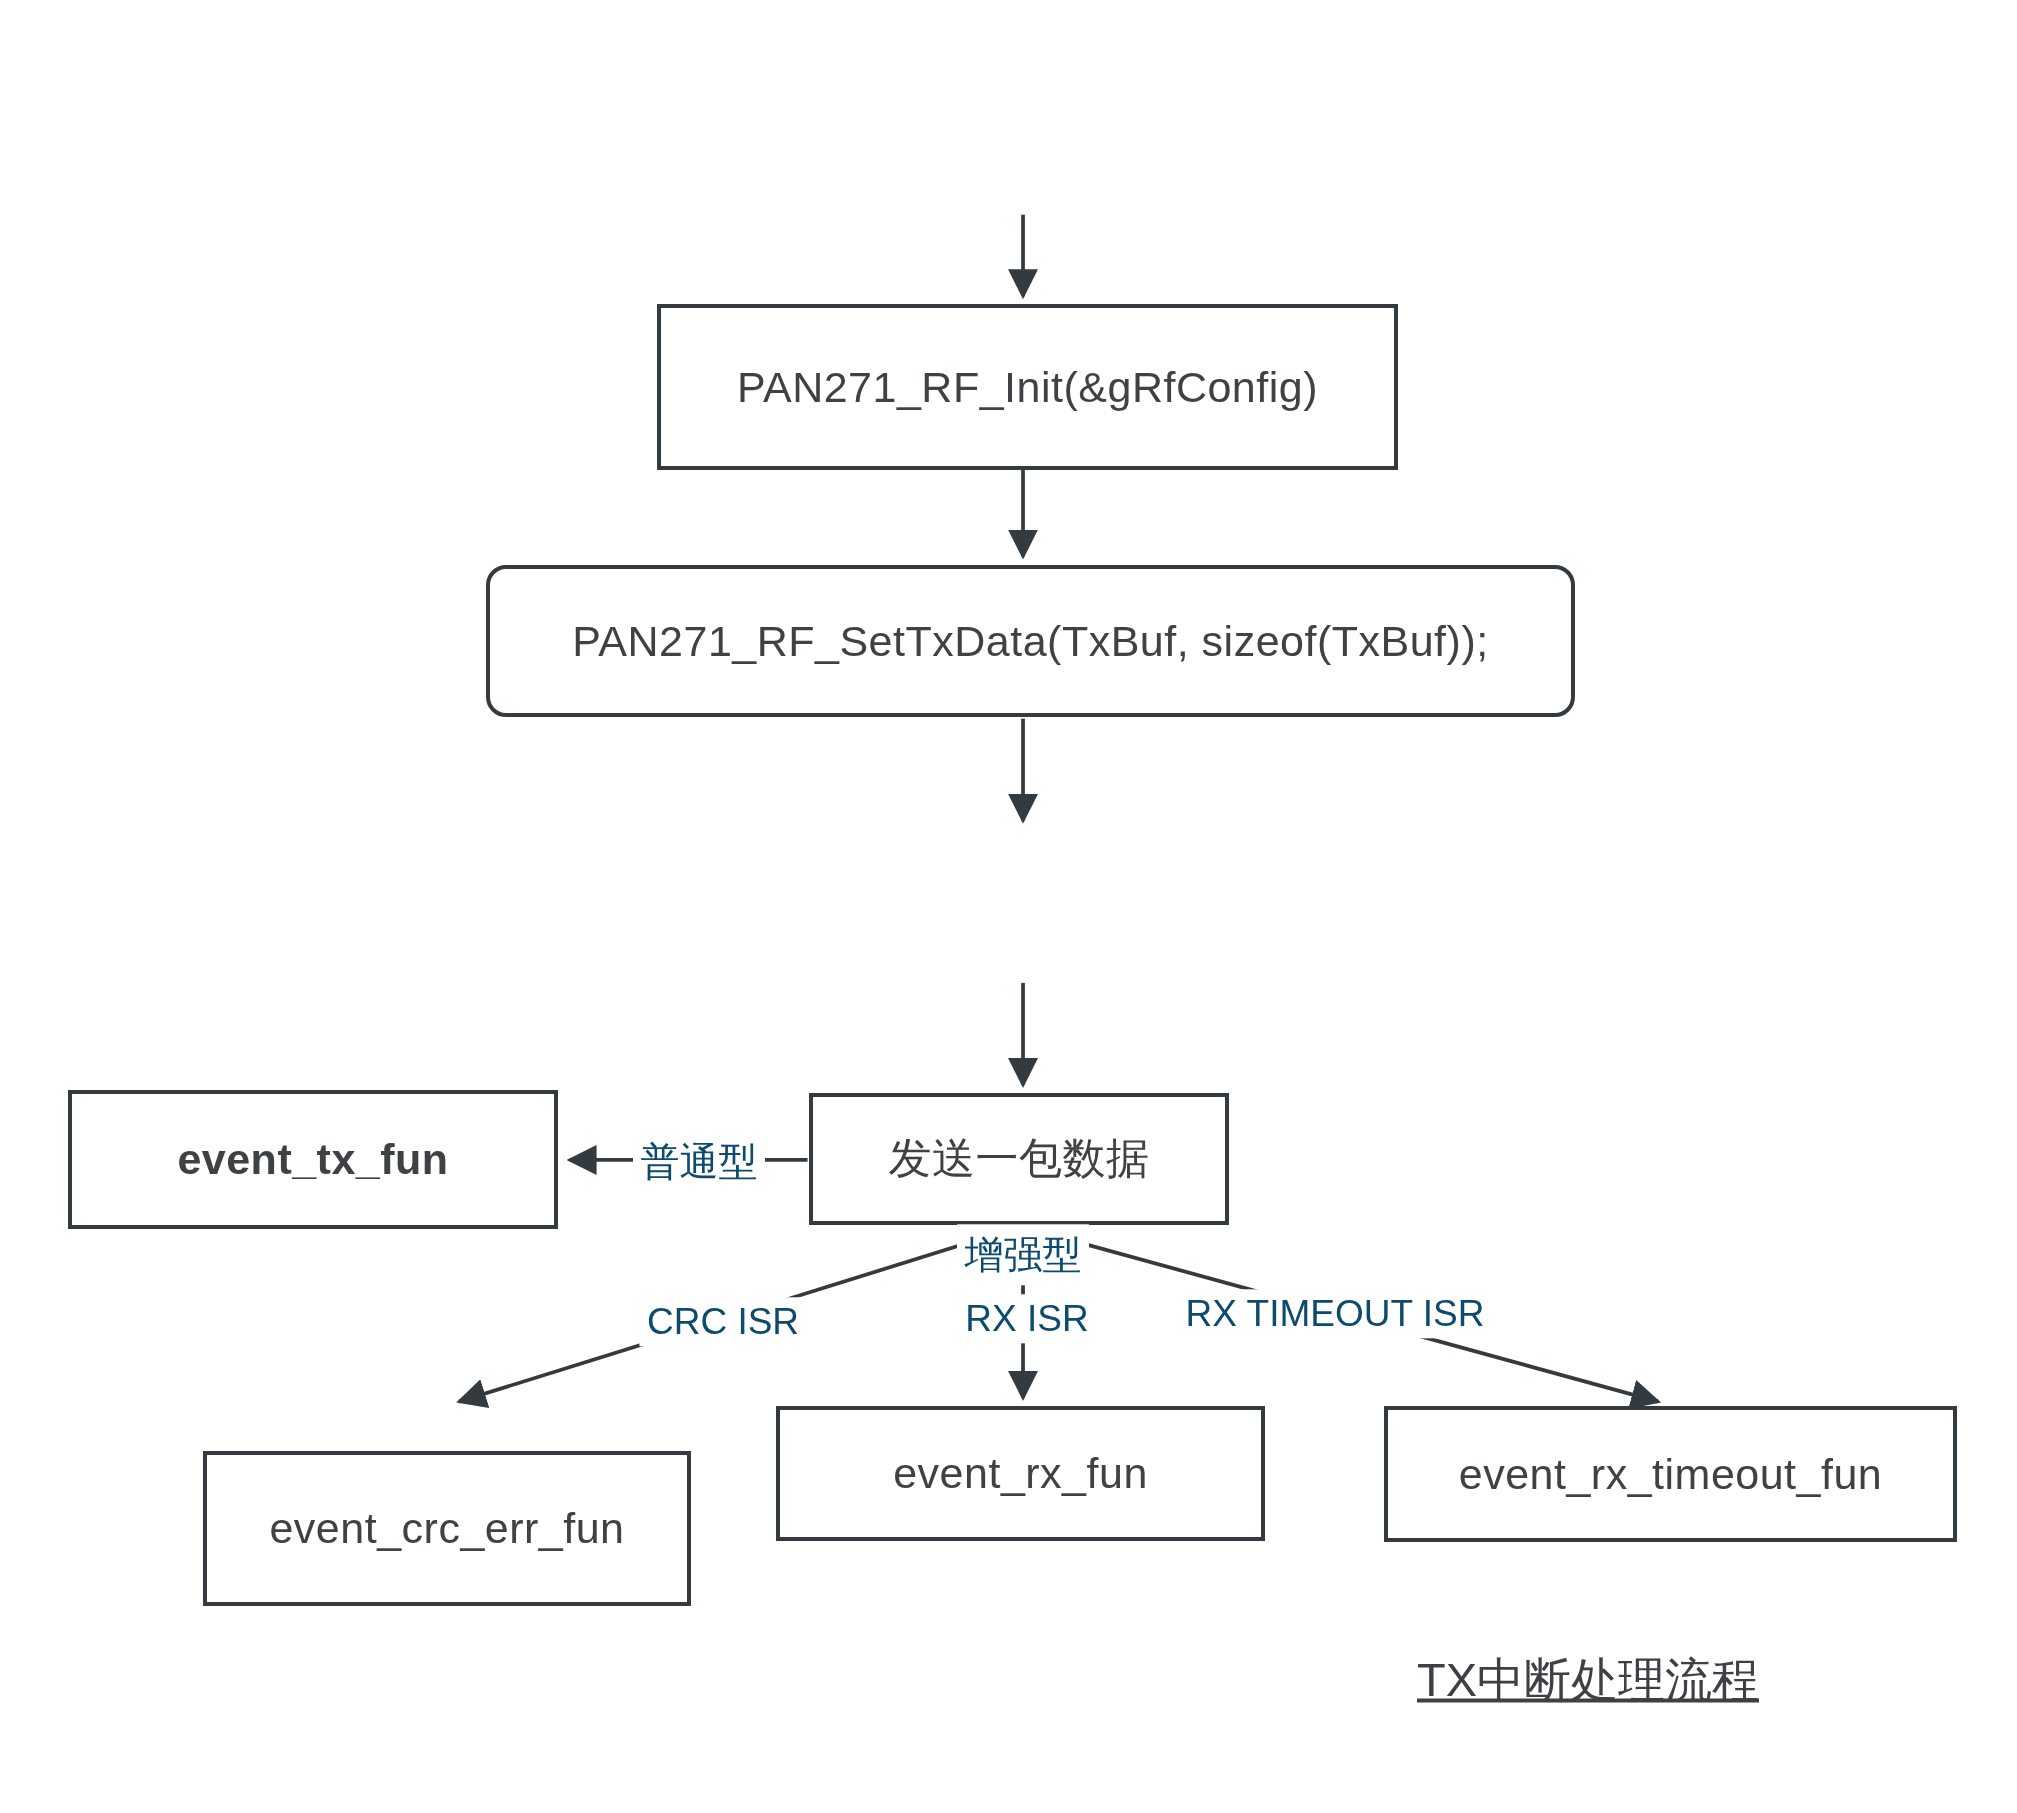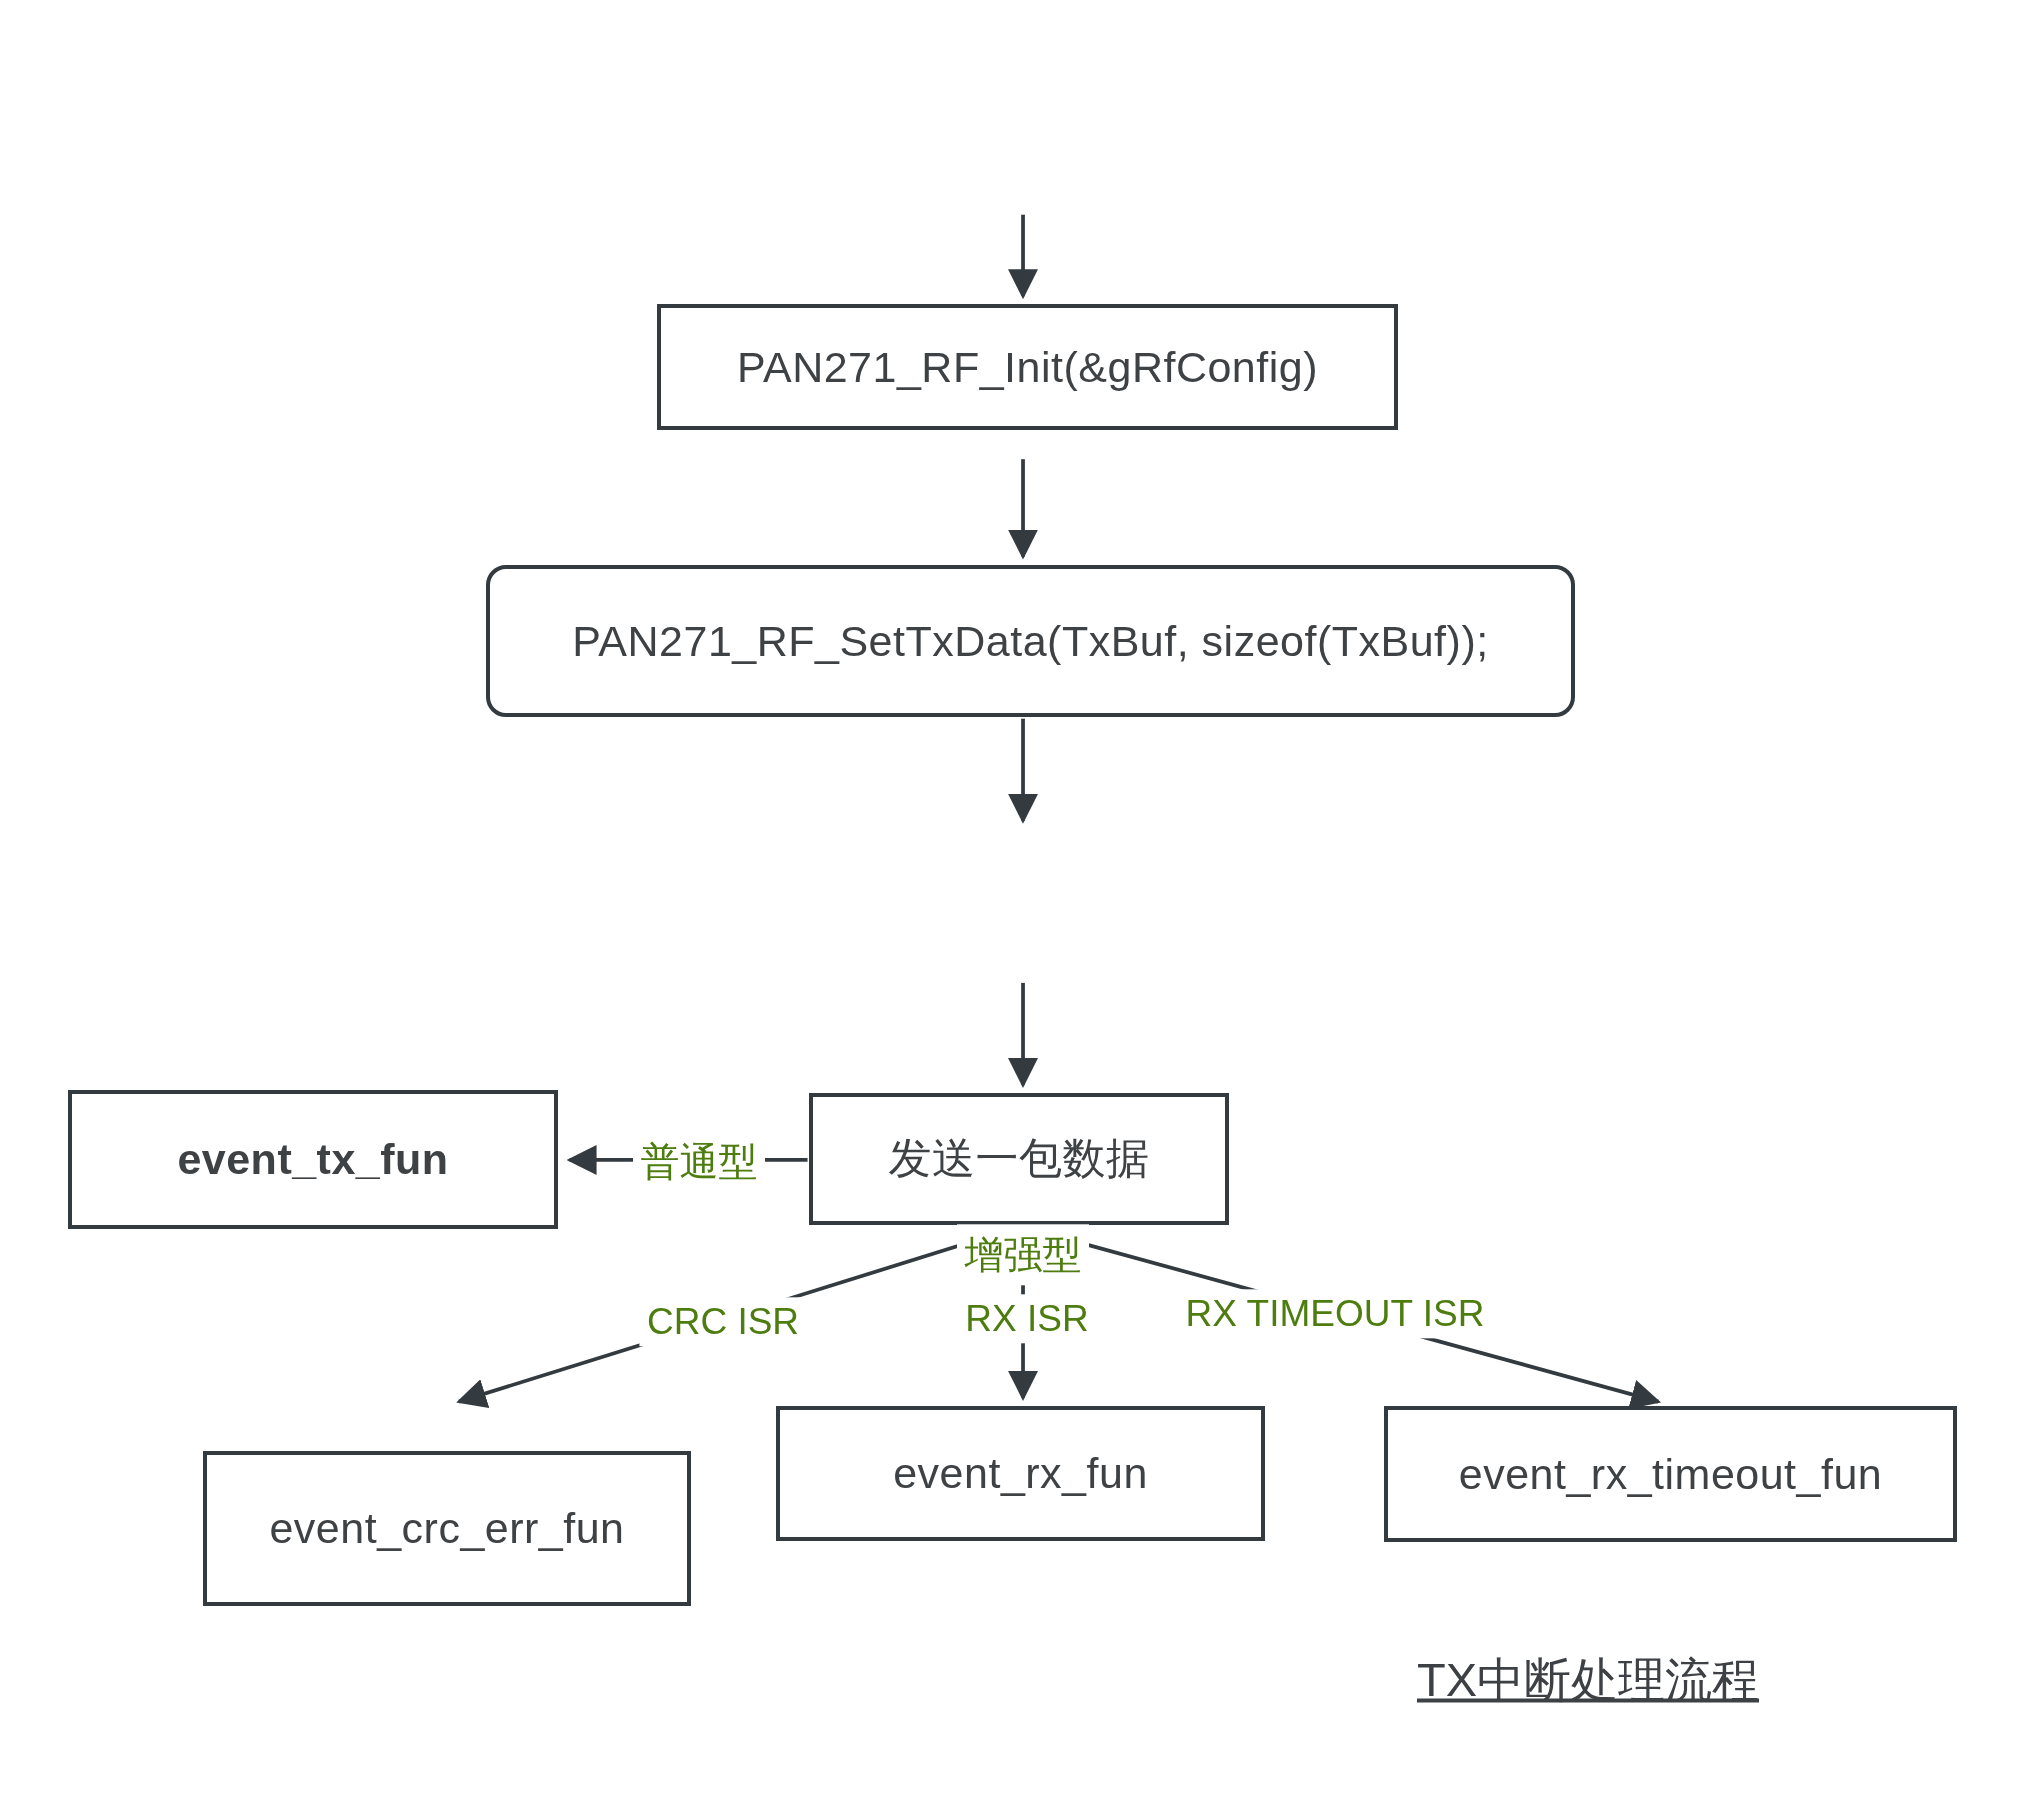--- a/index.html
+++ b/index.html
@@ -39,21 +39,21 @@
     border-radius: 54px;
     font-weight: bold;
     font-size: 52px;
     color: #34383c;
   }
   .edge-label {
     position: absolute;
     background: #ffffff;
     padding: 3.7px 7.5px;
     font-size: 39px;
-    color: #4d7c0f;
+    color: #0c4a6e;
     white-space: nowrap;
     transform: translate(-50%, -50%);
     text-align: left;
   }
   .caption {
     position: absolute;
     font-size: 47px;
     color: #3d4145;
     white-space: nowrap;
     transform: translate(-50%, -50%);
@@ -83,21 +83,21 @@
     <line x1="862" y1="1238" x2="608" y2="1238" stroke="#333a40" stroke-width="4" marker-end="url(#arrow)"></line>
 
     <line x1="1083" y1="1311" x2="490" y2="1496" stroke="#333a40" stroke-width="4" marker-end="url(#arrow)"></line>
 
     <line x1="1092" y1="1311" x2="1092" y2="1492" stroke="#333a40" stroke-width="4" marker-end="url(#arrow)"></line>
 
     <line x1="1097" y1="1311" x2="1770" y2="1496" stroke="#333a40" stroke-width="4" marker-end="url(#arrow)"></line>
   </svg>
 
 
-  <div class="node" style="left:657px; top:304px; width:741px; height:126px;">PAN271_RF_Init(&amp;gRfConfig)</div>
+  <div class="node" style="left:657px; top:304px; width:741px; height:166px;">PAN271_RF_Init(&amp;gRfConfig)</div>
 
   <div class="node" style="left:486px; top:565px; width:1089px; height:152px;border-radius:20px;">PAN271_RF_SetTxData(TxBuf, sizeof(TxBuf));</div>
 
 
   <div class="node" style="left:809px; top:1093px; width:420px; height:132px;">发送一包数据</div>
 
   <div class="node" style="left:68px; top:1090px; width:490px; height:139px;font-weight:bold;">event_tx_fun</div>
 
   <div class="node" style="left:203px; top:1407px; width:488px; height:155px;margin-top:44px;">event_crc_err_fun</div>
 

